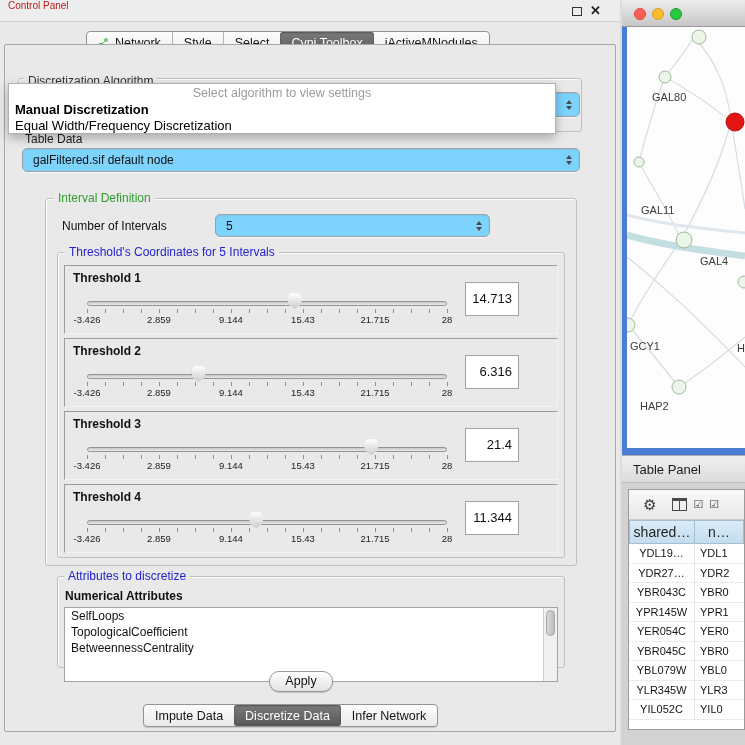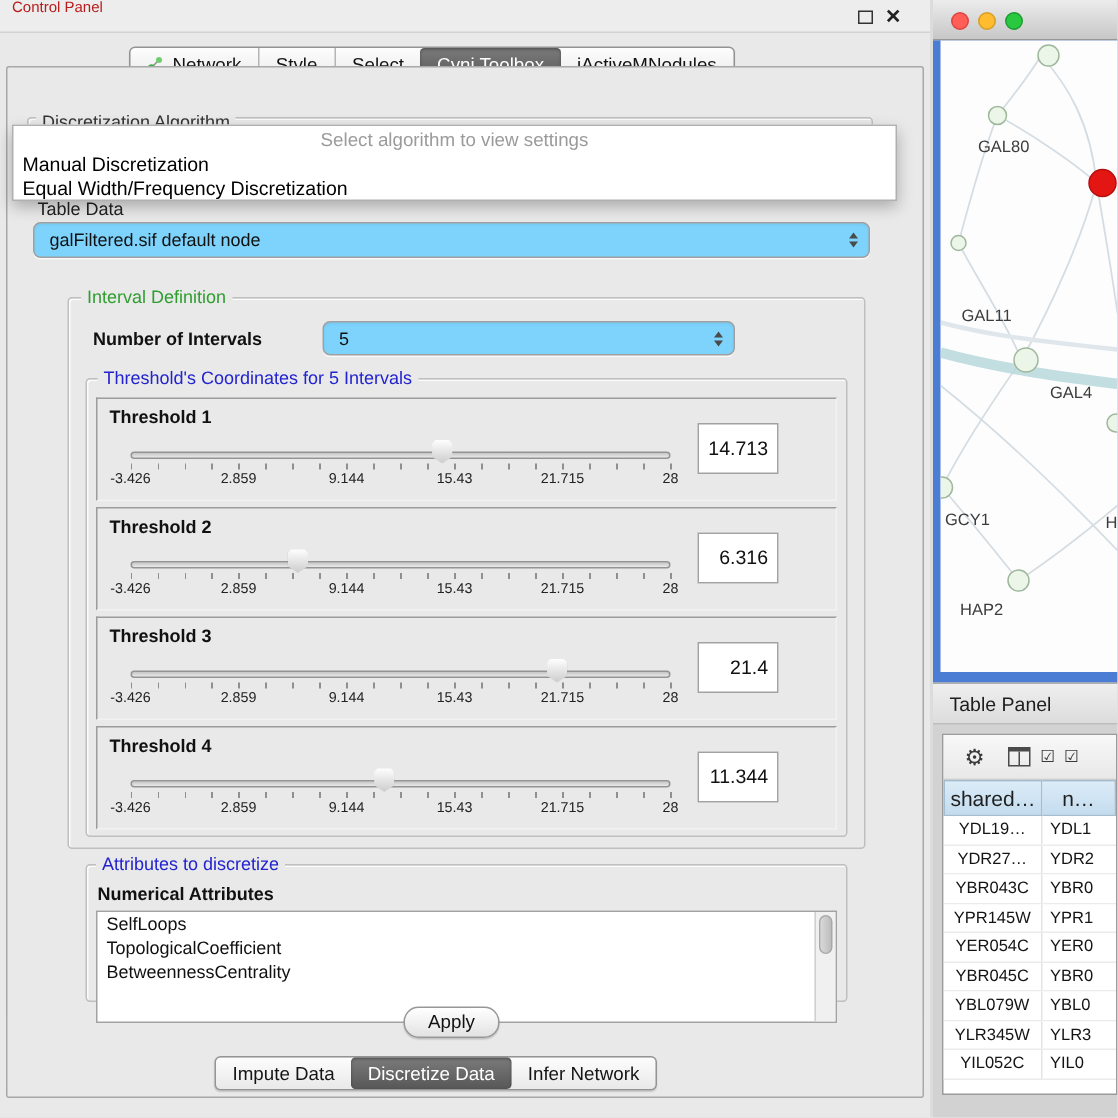--- a/index.html
+++ b/index.html
@@ -34,21 +34,21 @@
   .stepper{position:absolute;right:7px;top:50%;transform:translateY(-50%);display:flex;flex-direction:column;gap:2px}
   .tri-up{width:0;height:0;border-left:3.5px solid transparent;border-right:3.5px solid transparent;border-bottom:4px solid #4a4a4a}
   .tri-down{width:0;height:0;border-left:3.5px solid transparent;border-right:3.5px solid transparent;border-top:4px solid #4a4a4a}
 
   #algo-combo{left:22px;top:92px;width:558px;height:25px}
   #tabledata-label{position:absolute;left:25px;top:132px;font-size:12px;color:#222}
   #tabledata-combo{left:22px;top:148px;width:558px;height:24px}
 
   #interval-group{left:45px;top:198px;width:532px;height:368px}
   #interval-title{left:54px;top:191px;color:#2f9e2f}
-  #noi-label{position:absolute;left:62px;top:219px;font-size:12px;font-weight:bold;color:#111}
+  #noi-label{position:absolute;left:62px;top:219px;font-size:12px;font-weight:normal;color:#111}
   #noi-combo{left:215px;top:214px;width:275px;height:23px}
 
   #thr-group{left:57px;top:252px;width:508px;height:306px}
   #thr-title{left:65px;top:245px;color:#2323cf}
   #thr-list{position:absolute;left:64px;top:265px;width:494px}
 
   .threshold-box{position:relative;width:494px;height:69px;margin-bottom:4px;background:#e9e9e9;border:1px solid;border-color:#9c9c9c #f2f2f2 #f2f2f2 #9c9c9c}
   .th-label{position:absolute;left:8px;top:5px;font-size:12px;font-weight:bold;color:#111}
   .th-value{position:absolute;left:400px;top:16px;width:54px;height:34px;background:#fff;border:1px solid #a2a2a2;font-size:13px;color:#111;text-align:right;line-height:32px;padding-right:6px}
   .slider{position:absolute;left:8px;top:22px;width:390px;height:44px}
@@ -62,24 +62,24 @@
   #attr-title{left:64px;top:569px;color:#2323cf}
   #attr-label{position:absolute;left:65px;top:589px;font-size:12px;font-weight:bold;color:#111}
   #attr-list{position:absolute;left:64px;top:607px;width:494px;height:75px;background:#fff;border:1px solid #a2a2a2;overflow:hidden}
   .list-item{font-size:12px;color:#111;line-height:16px;padding-left:6px;white-space:nowrap}
   #attr-scrollbar{position:absolute;right:0;top:0;bottom:0;width:14px;background:#f0f0f0;border-left:1px solid #d0d0d0}
   #attr-scroll-thumb{position:absolute;left:2px;top:2px;width:9px;height:26px;background:linear-gradient(90deg,#d9d9d9,#bdbdbd);border:1px solid #a8a8a8;border-radius:5px}
 
   #apply-btn{position:absolute;left:269px;top:671px;width:64px;height:21px;background:linear-gradient(#ffffff,#e2e2e2);border:1px solid #979797;border-radius:10px;font-size:12.5px;color:#111;text-align:center;line-height:19px;box-shadow:0 1px 1px rgba(0,0,0,.18);cursor:default}
 
   
-  #popup{position:absolute;left:8px;top:83px;width:590px;height:51px;background:#fff;border:1px solid #b0b0b0;box-shadow:0 4px 10px rgba(0,0,0,.28);z-index:60}
+  #popup{position:absolute;left:8px;top:83px;width:548px;height:51px;background:#fff;border:1px solid #b0b0b0;box-shadow:0 4px 10px rgba(0,0,0,.28);z-index:60}
   #popup-placeholder{height:16px;margin-top:2px;text-align:center;font-size:12.5px;color:#9b9b9b;white-space:nowrap}
   .popup-item{height:16px;padding-left:6px;font-size:13px;color:#000;white-space:nowrap}
-  .popup-item.bold{font-weight:normal}
+  .popup-item.bold{font-weight:bold}
 
   
   #right-pane{position:absolute;left:622px;top:0;width:123px;height:745px;background:#d2d2d2}
   #net-window{position:absolute;left:0;top:0;width:123px;height:455px}
   #net-titlebar{position:absolute;left:0;top:0;width:123px;height:27px;background:linear-gradient(#ececec,#c7c7c7);border-bottom:1px solid #979797}
   .traffic{position:absolute;top:8px;width:12px;height:12px;border-radius:50%}
   #tl-red{left:12px;background:#ff5f57;border:1px solid #de443e}
   #tl-yellow{left:30px;background:#febc2e;border:1px solid #d89e24}
   #tl-green{left:48px;background:#28c840;border:1px solid #1f9c31}
   #net-frame{position:absolute;left:0;top:27px;width:123px;height:428px;background:#4a7dd3}

